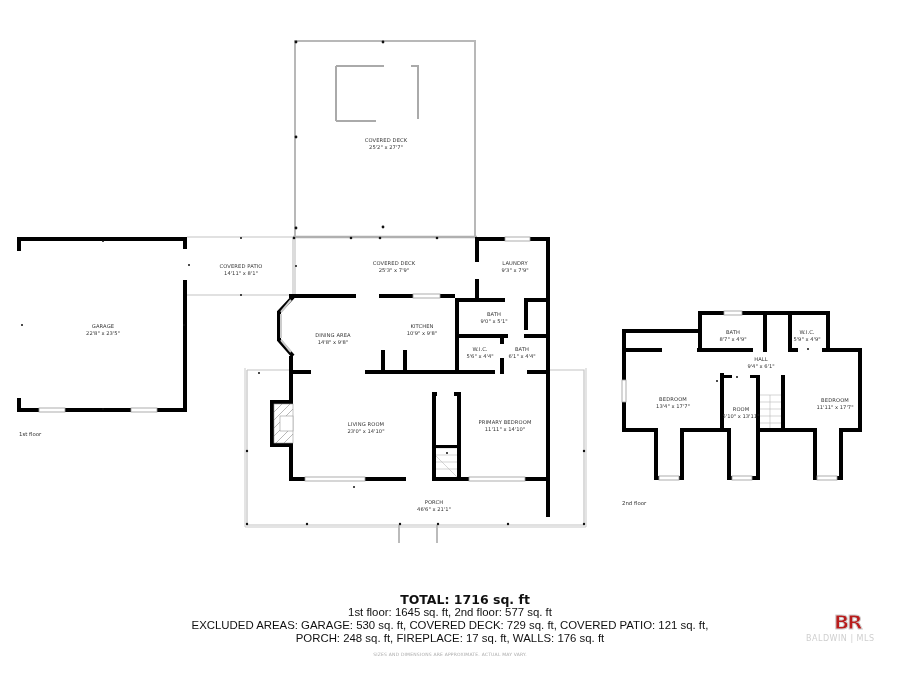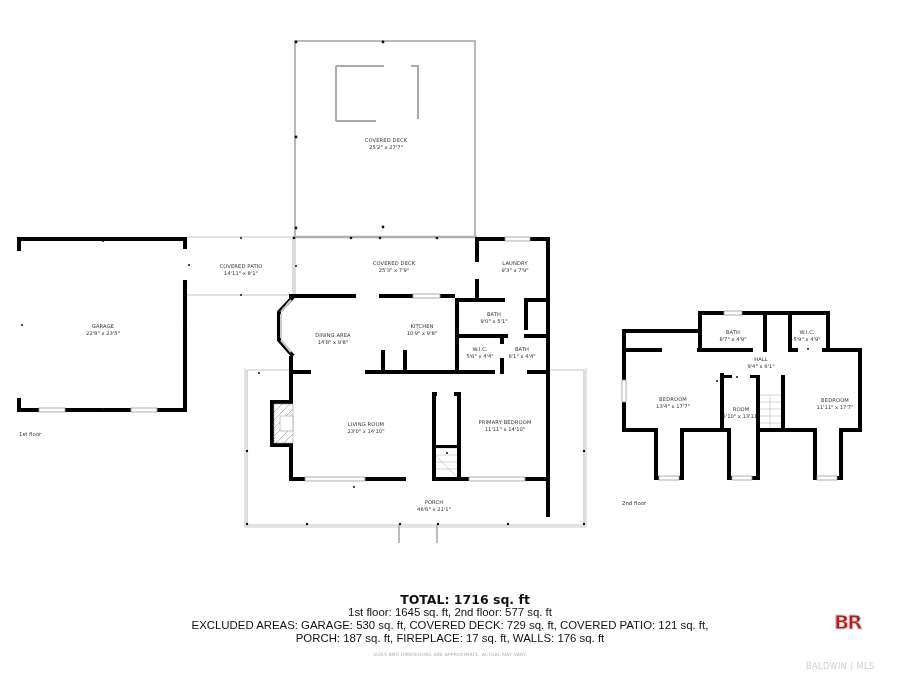--- a/index.html
+++ b/index.html
@@ -15,21 +15,21 @@
   .floor-label { font-family: "DejaVu Sans", sans-serif; font-size: 5.4px; fill: #333; }
   .summary { position: absolute; left: 0; width: 900px; text-align: center; color: #111; }
   .s-total { top: 592px; font-size: 12.5px; font-weight: bold; font-family: "DejaVu Sans", sans-serif; padding-left: 15px; }
   .s-line { font-size: 11.4px; font-family: "Liberation Sans", sans-serif; }
   .s-l1 { top: 606px; }
   .s-l2 { top: 619px; }
   .s-l3 { top: 632px; }
   .s-disclaimer { top: 652px; font-size: 4.5px; color: #aaa; letter-spacing: 0.2px; font-family: "DejaVu Sans", sans-serif; }
   .logo { position: absolute; left: 800px; top: 608px; width: 90px; height: 40px; }
   .logo-br { position: absolute; left: 34px; top: 2px; font-size: 20px; font-weight: bold; color: #b91c1c; -webkit-text-stroke: 1px #d0d0d0; font-family: "DejaVu Sans", sans-serif; letter-spacing: -2px; }
-  .logo-text { position: absolute; left: 6px; top: 26px; font-size: 8px; color: #cfcfcf; letter-spacing: 0.5px; font-family: "DejaVu Sans", sans-serif; margin-top: 28px; }
+  .logo-text { position: absolute; left: 6px; top: 26px; font-size: 8px; color: #cfcfcf; letter-spacing: 0.5px; font-family: "DejaVu Sans", sans-serif; }
 </style>
 </head>
 <body>
 
 <svg id="plan" width="900" height="675" viewBox="0 0 900 675">
 
   <g>
 
     <g>
       <rect x="295" y="41" width="180" height="196" class="thin"></rect>
@@ -275,19 +275,19 @@
       <text x="835" y="402" class="room-name">BEDROOM</text>
       <text x="835" y="409" class="room-dim">11'11" x 17'7"</text>
     </g>
     <text x="622" y="505" class="floor-label">2nd floor</text>
   </g>
 </svg>
 
 <div class="summary s-total">TOTAL: 1716 sq. ft</div>
 <div class="summary s-line s-l1">1st floor: 1645 sq. ft, 2nd floor: 577 sq. ft</div>
 <div class="summary s-line s-l2">EXCLUDED AREAS: GARAGE: 530 sq. ft, COVERED DECK: 729 sq. ft, COVERED PATIO: 121 sq. ft,</div>
-<div class="summary s-line s-l3">PORCH: 187 sq. ft, FIREPLACE: 17 sq. ft, WALLS: 176 sq. ft</div>
+<div class="summary s-line s-l3">PORCH: 248 sq. ft, FIREPLACE: 17 sq. ft, WALLS: 176 sq. ft</div>
 <div class="summary s-disclaimer">SIZES AND DIMENSIONS ARE APPROXIMATE. ACTUAL MAY VARY.</div>
 
 <div class="logo">
   <span class="logo-br">BR</span>
   <span class="logo-text">BALDWIN | MLS</span>
 </div>
 
 </body></html>

